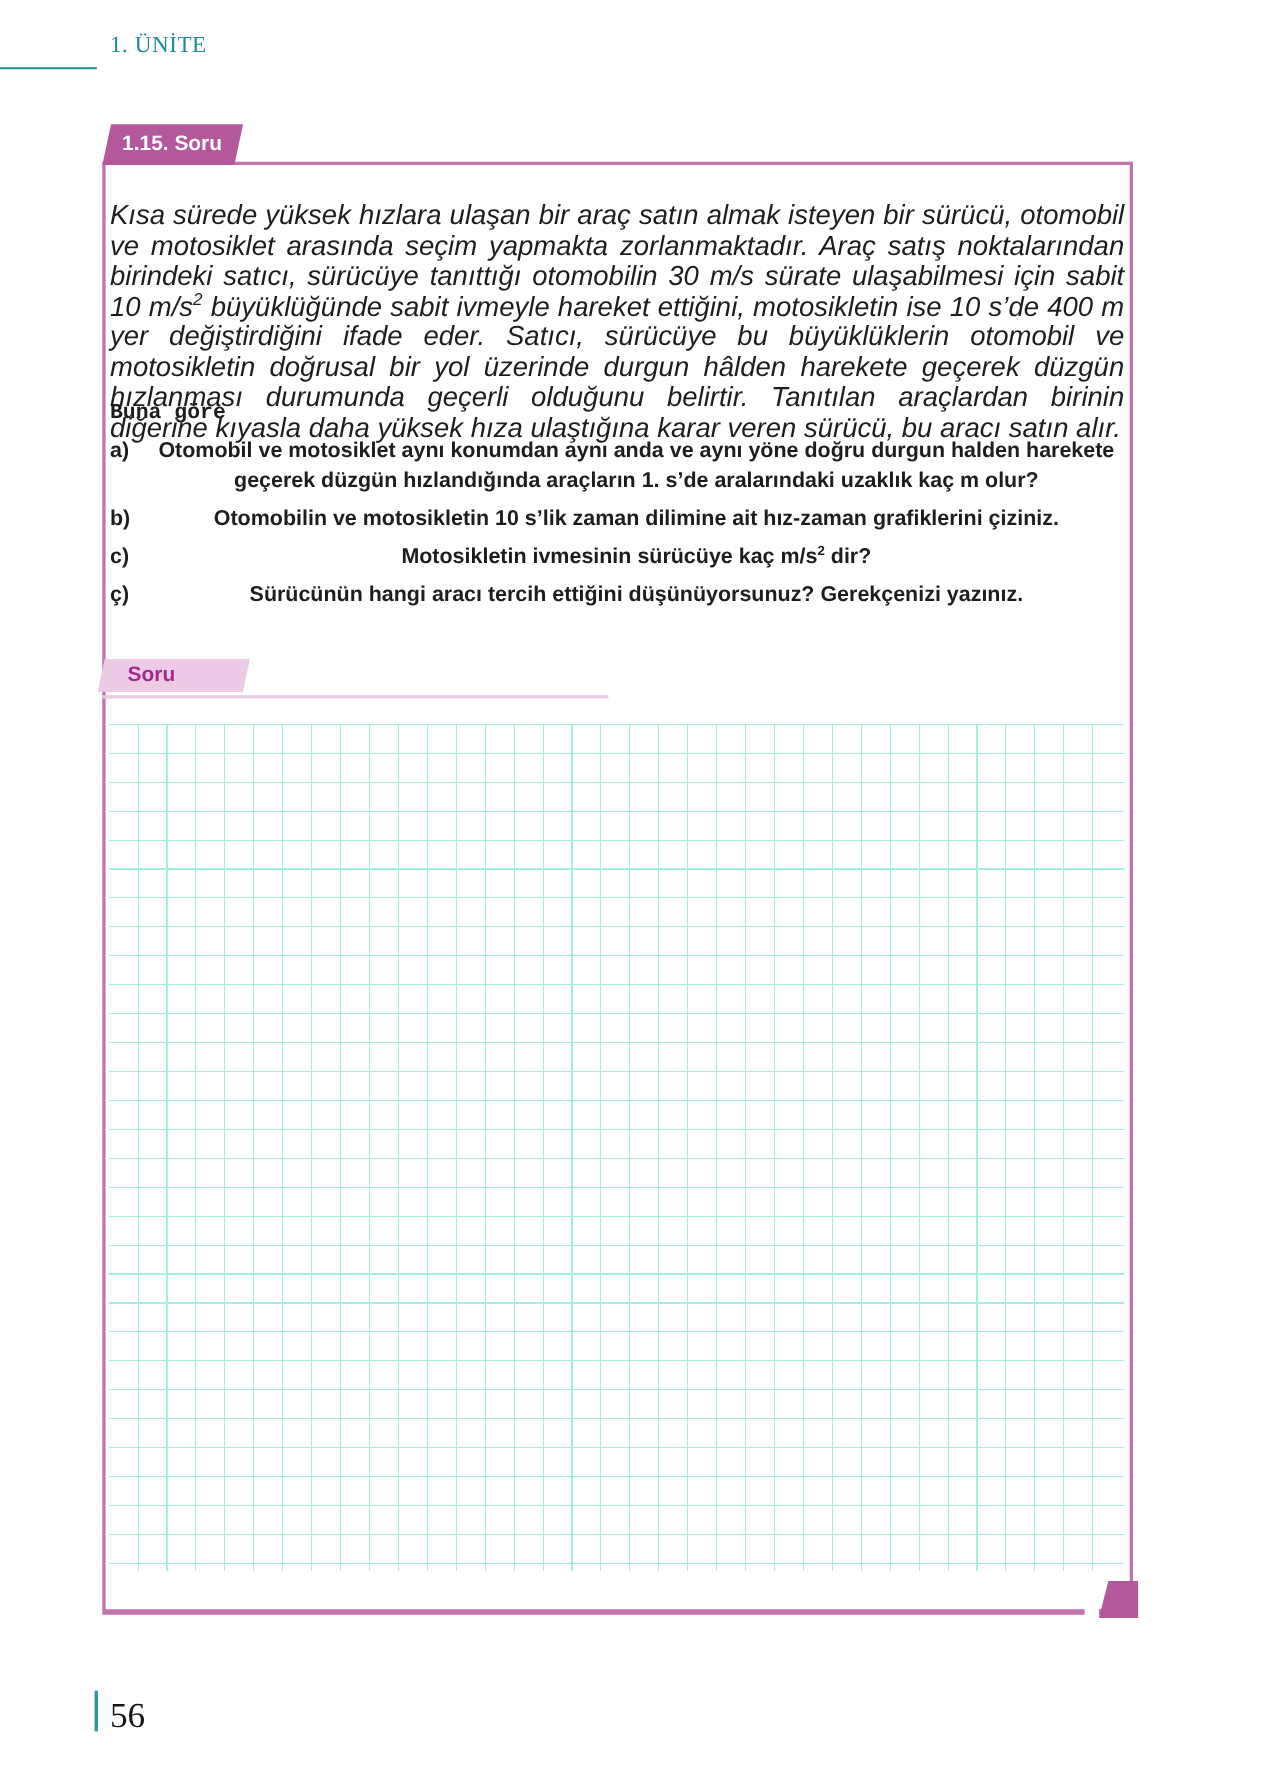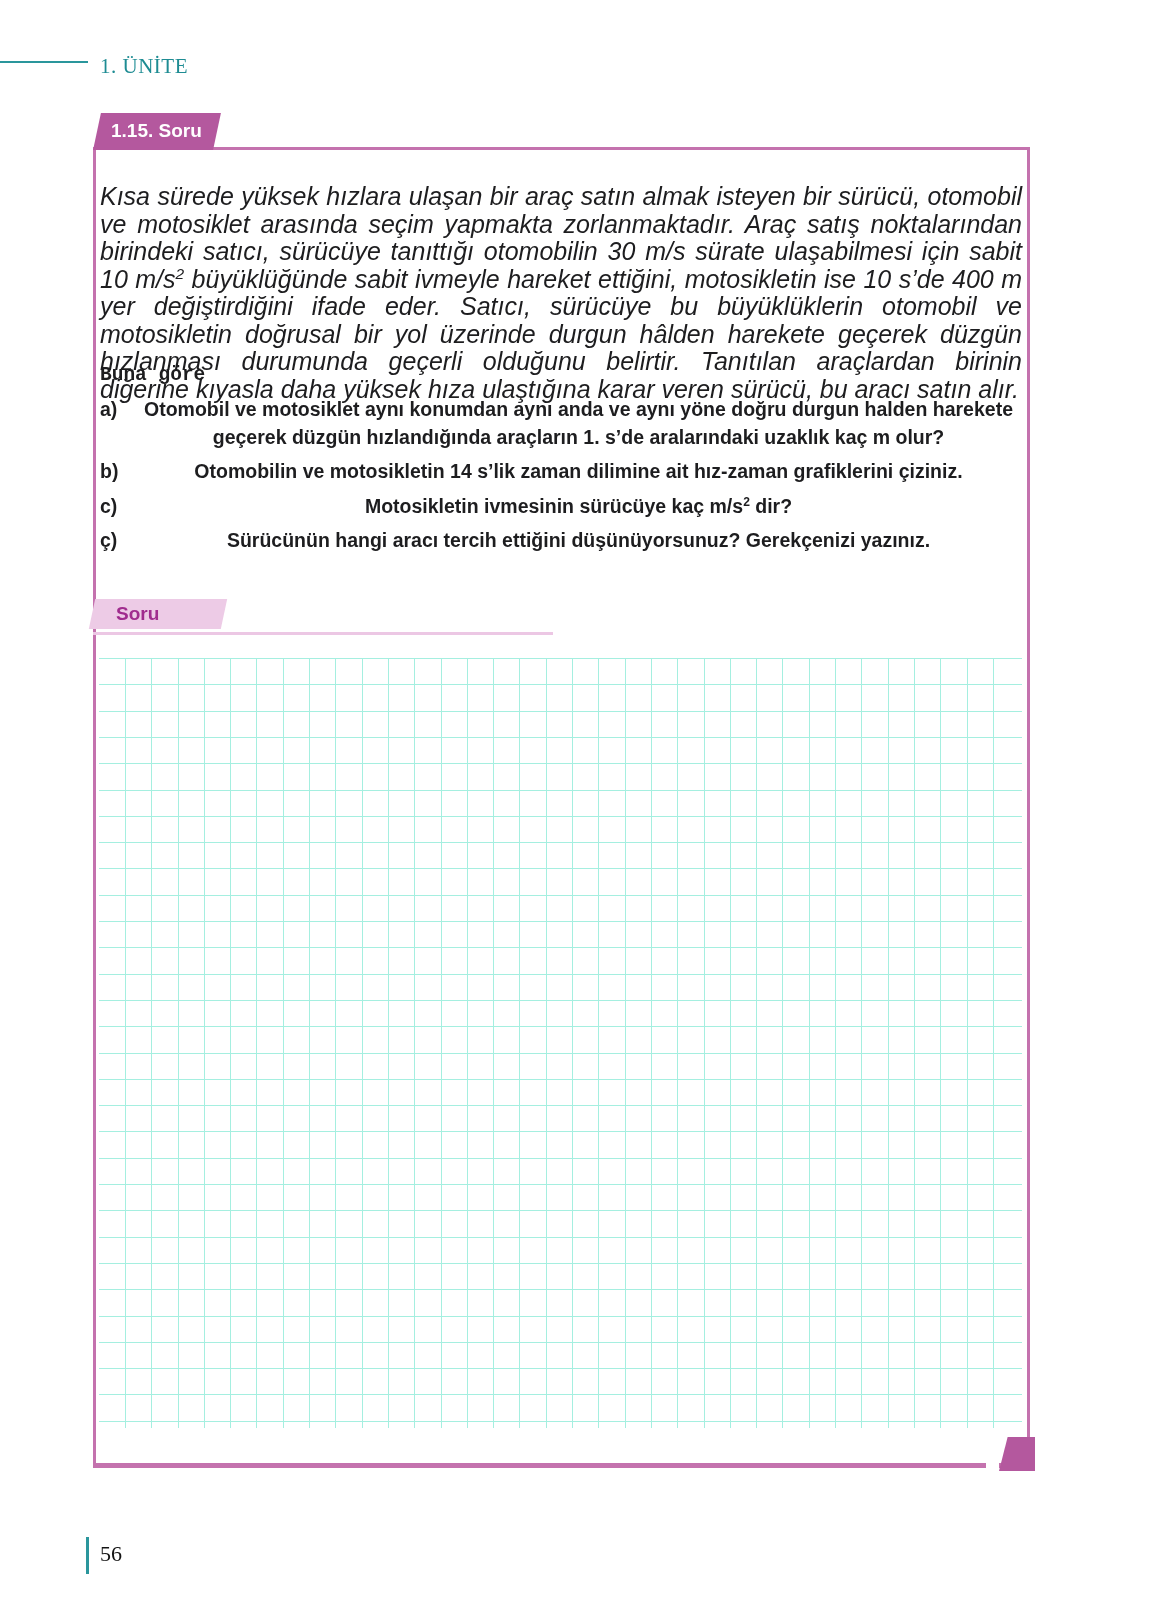--- a/index.html
+++ b/index.html
@@ -18,21 +18,21 @@
 
   
   .unit-rule {
     position: absolute;
     left: 0; top: 61px;
     width: 88px; height: 2px;
     background: #2a969c;
   }
   .unit-label {
     position: absolute;
-    left: 100px; top: 54px;
+    left: 100px; top: 28px;
     font-family: "Liberation Serif", serif;
     font-size: 21px;
     letter-spacing: 0.5px;
     color: #1e8c93;
   }
 
   
   .question-tag {
     position: absolute;
     left: 97px; top: 113px;
@@ -167,21 +167,21 @@
   .footer-bar {
     position: absolute;
     left: 86px; top: 1537px;
     width: 3px; height: 37px;
     background: #2a969c;
   }
   .page-number {
     position: absolute;
     left: 100px; top: 1541px;
     font-family: "Liberation Serif", serif;
-    font-size: 22px;
+    font-size: 32px;
     color: #141414;
   }
 </style>
 </head>
 <body>
 
 <div class="unit-rule"></div>
 <div class="unit-label">1. ÜNİTE</div>
 
 <div class="question-tag">
@@ -195,21 +195,21 @@
 
   <div class="sub-heading">Buna göre</div>
 
   <div class="question-items">
     <div class="item">
       <span class="item-letter">a)</span>
       <span class="item-text"><span>Otomobil ve motosiklet aynı konumdan aynı anda ve aynı yöne doğru durgun halden harekete geçerek düzgün hızlandığında araçların 1. s’de aralarındaki uzaklık kaç m olur?</span><sup class="sup"></sup><span></span></span>
     </div>
     <div class="item">
       <span class="item-letter">b)</span>
-      <span class="item-text"><span>Otomobilin ve motosikletin 14 s’lik zaman dilimine ait hız-zaman grafiklerini çiziniz.</span><sup class="sup"></sup><span></span></span>
+      <span class="item-text"><span>Otomobilin ve motosikletin 10 s’lik zaman dilimine ait hız-zaman grafiklerini çiziniz.</span><sup class="sup"></sup><span></span></span>
     </div>
     <div class="item">
       <span class="item-letter">c)</span>
       <span class="item-text"><span>Motosikletin ivmesinin sürücüye kaç m/s</span><sup class="sup">2</sup><span> dir?</span></span>
     </div>
     <div class="item">
       <span class="item-letter">ç)</span>
       <span class="item-text"><span>Sürücünün hangi aracı tercih ettiğini düşünüyorsunuz? Gerekçenizi yazınız.</span><sup class="sup"></sup><span></span></span>
     </div>
   </div>

